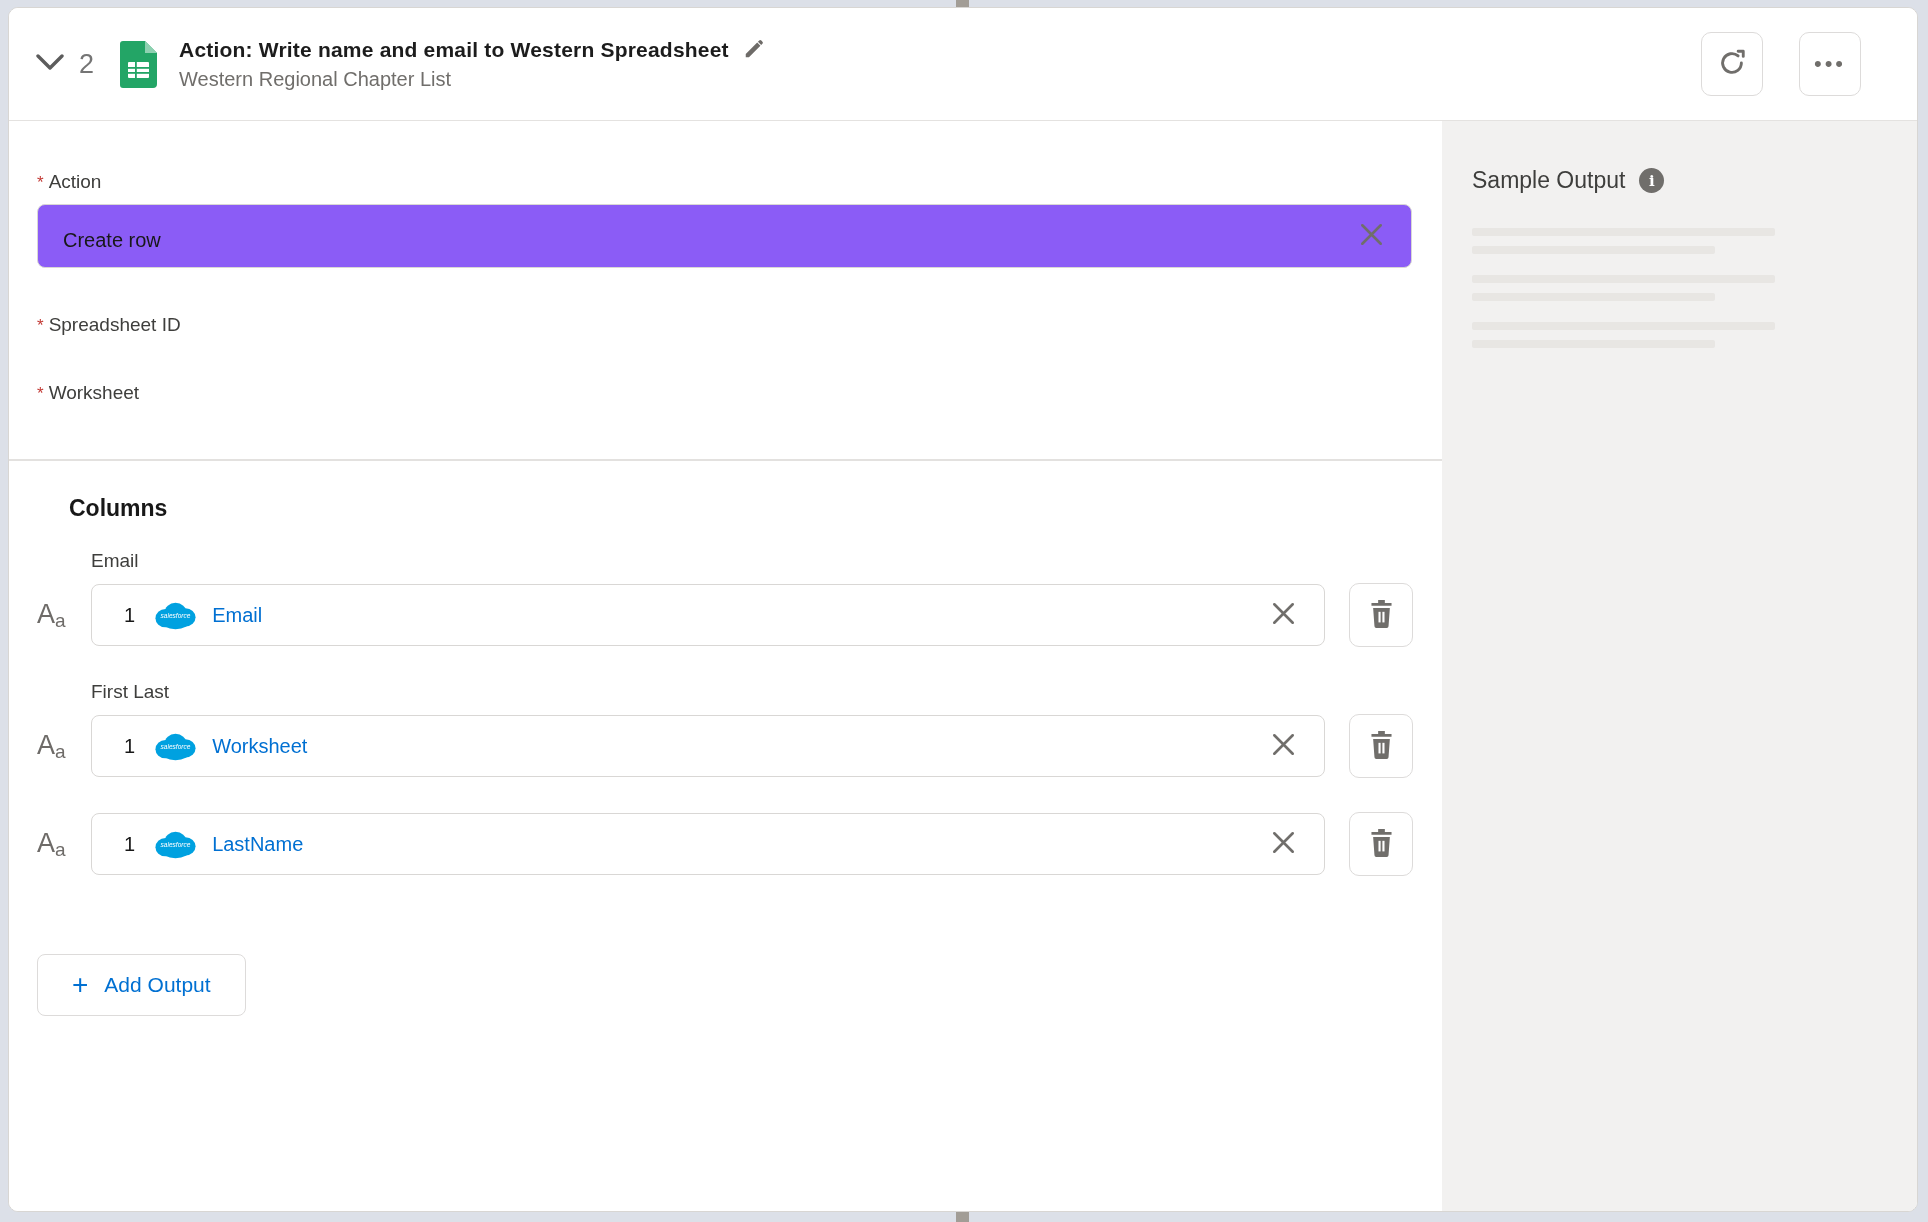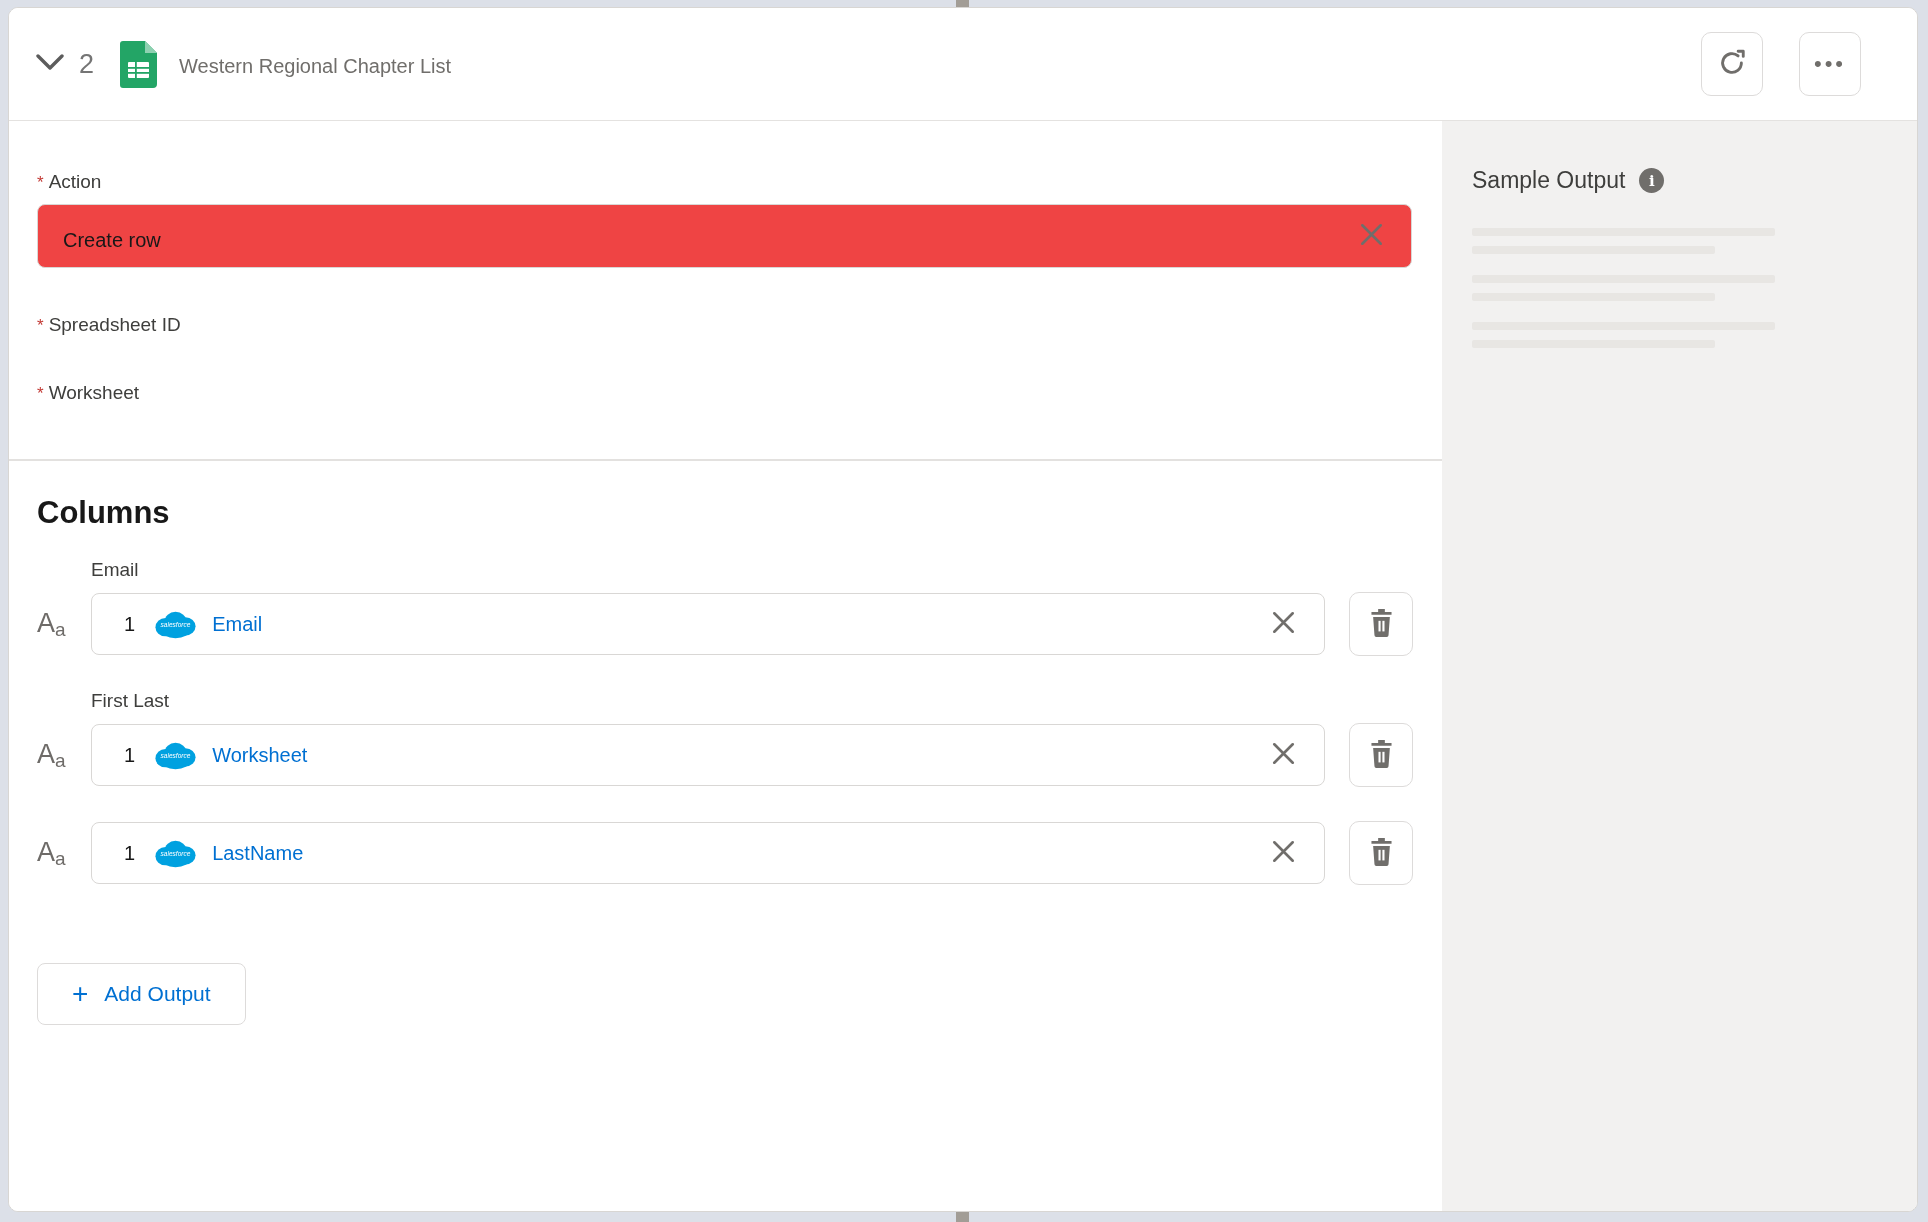--- a/index.html
+++ b/index.html
@@ -57,33 +57,33 @@
   .fields-section { padding:50px 30px 44px 28px; }
   .field-group { margin-bottom:46px; }
   .field-group:last-child { margin-bottom:0; }
   .field-label-row { display:flex; align-items:baseline; margin-bottom:11px; font-size:19px; }
   .req { color:#c23934; margin-right:5px; font-size:17px; }
   .field-label { color:#3e3e3c; }
   .input-wrap { position:relative; }
   .text-input {
     width:100%; height:64px; border:1px solid #d9d7d5; border-radius:8px;
     font-family:inherit; font-size:20px; color:#181818; padding:8px 70px 0 25px;
-    background:#ef4444; outline:none;
+    background:#8b5cf6; outline:none;
   }
   .clear-x {
     position:absolute; right:26px; top:50%; transform:translateY(-50%);
     background:none; border:none; cursor:pointer; width:30px; height:30px;
     display:flex; align-items:center; justify-content:center;
   }
 
   .divider { border-top:2px solid #e3e1df; }
 
   
   .columns-section { padding:34px 29px 0 28px; }
-  .columns-heading { font-size:31px; font-weight:bold; color:#181818; margin-bottom:28px; }
+  .columns-heading { font-size:23px; font-weight:bold; color:#181818; margin-bottom:28px;margin-left:32px; }
   .col-group { margin-bottom:34px; }
   .col-label { font-size:19px; color:#3e3e3c; margin:0 0 11px 54px; }
   .col-row { display:flex; align-items:center; }
   .aa-icon { width:54px; flex:0 0 auto; color:#6e6b68; display:flex; align-items:flex-start;
     justify-content:flex-start; line-height:1; user-select:none; }
   .aa-big { font-size:27px; font-weight:500; }
   .aa-small { font-size:19px; font-weight:500; margin-top:10px; }
   .col-input {
     position:relative; flex:1; height:62px; border:1px solid #d9d7d5; border-radius:8px;
     display:flex; align-items:center; padding:0 70px 0 32px; background:#fff;
@@ -141,20 +141,30 @@
         <svg width="37" height="47" viewBox="0 0 37 47">
           <path d="M3 0h22l12 12v31a4 4 0 0 1-4 4H3a3 3 0 0 1-3-3V3a3 3 0 0 1 3-3z" fill="#23a566"></path>
           <path d="M25 0l12 12H25z" fill="#8ed1b1"></path>
           <rect x="8" y="21" width="21" height="16" fill="#ffffff" rx="1"></rect>
           <rect x="8" y="26" width="21" height="1.8" fill="#23a566"></rect>
           <rect x="8" y="31" width="21" height="1.8" fill="#23a566"></rect>
           <rect x="15" y="21" width="1.8" height="16" fill="#23a566"></rect>
         </svg>
       </span>
       <div class="title-block">
+        <div class="title-row">
+          <span class="step-title">Action: Write name and email to Western Spreadsheet</span>
+          <button class="pencil-btn">
+            <span>
+              <svg width="22" height="22" viewBox="0 0 24 24">
+                  <path d="M3 17.5V21h3.5L19 8.5 15.5 5 3 17.5zM21.2 6.3a1.6 1.6 0 0 0 0-2.3l-1.2-1.2a1.6 1.6 0 0 0-2.3 0l-1.4 1.4 3.5 3.5 1.4-1.4z" fill="#6e6b68"></path>
+                </svg>
+            </span>
+          </button>
+        </div>
         <span class="step-subtitle">Western Regional Chapter List</span>
       </div>
     </div>
     <div class="header-right">
       <button class="sq-btn">
         <span>
           <svg width="30" height="30" viewBox="0 0 24 24">
             <path d="M19.5 12a7.5 7.5 0 1 1-2.6-5.7" fill="none" stroke="#706e6b" stroke-width="2.3" stroke-linecap="round"></path>
             <path d="M16.9 2.6v4.1h4.1" fill="none" stroke="#706e6b" stroke-width="2.3" stroke-linecap="round" stroke-linejoin="round" transform="rotate(180 18.95 4.65)"></path>
           </svg>

